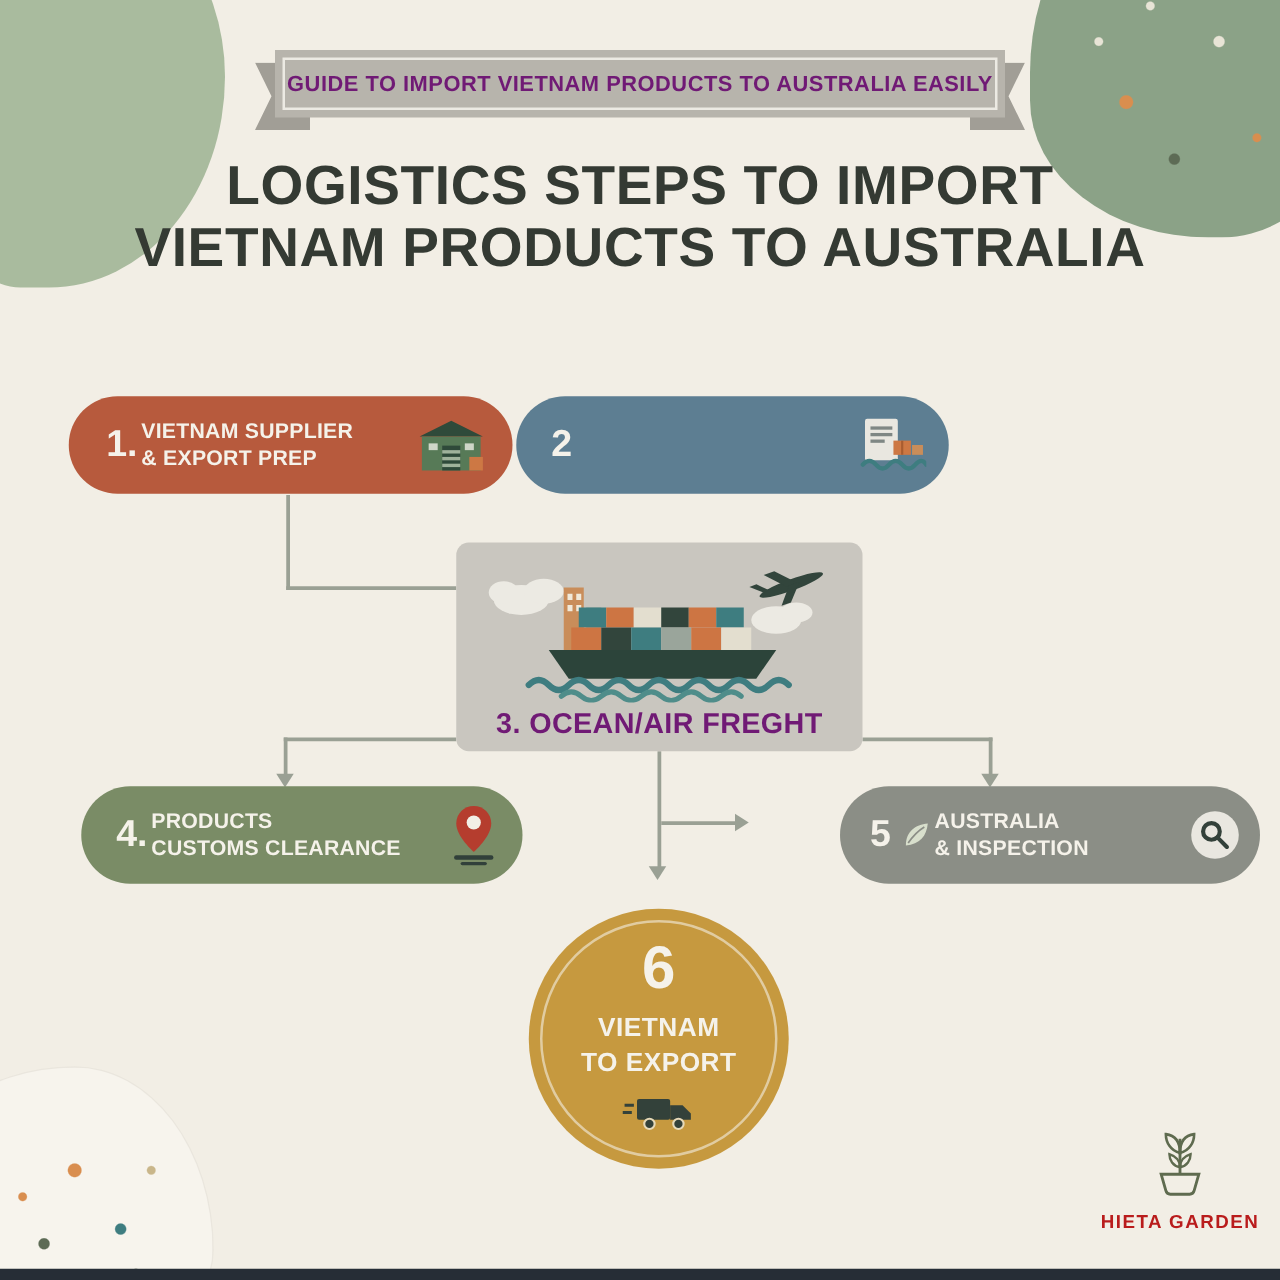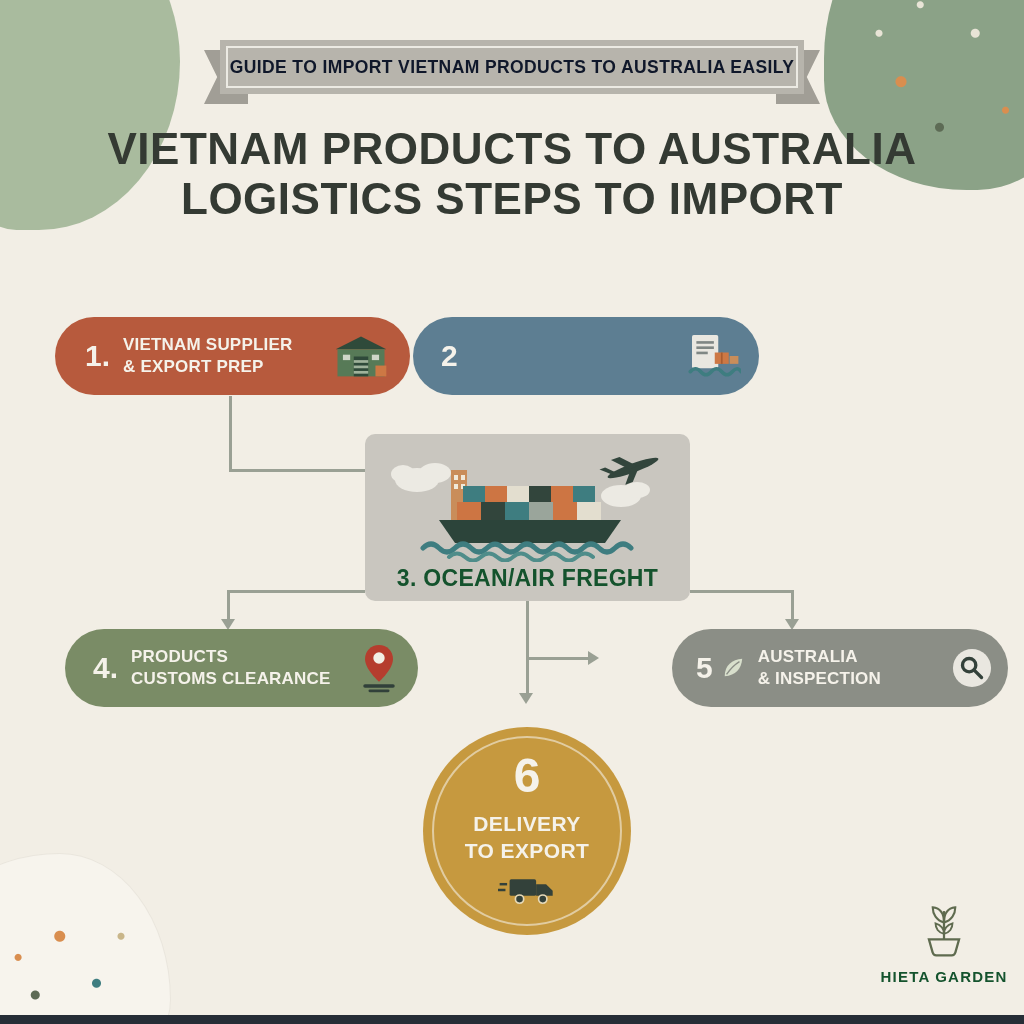--- a/index.html
+++ b/index.html
@@ -58,57 +58,57 @@
   .ribbon-end-right { right:-2px; clip-path:polygon(0 0,100% 0,70% 50%,100% 100%,0 100%); }
   .ribbon-body {
     position:absolute; left:14px; right:14px; top:0; height:54px;
     background:#b7b4ac; display:flex; align-items:center; justify-content:center;
   }
   .ribbon-body::before {
     content:""; position:absolute; inset:6px;
     border:2px solid rgba(246,243,236,0.85); pointer-events:none;
   }
   .ribbon-text {
-    font-size:17.5px; font-weight:700; color:#0f172a; letter-spacing:0.4px;
+    font-size:17.5px; font-weight:700; color:#701a75; letter-spacing:0.4px;
     white-space:nowrap;
   }
 
   
   .title {
     position:absolute; left:0; top:124px; width:100%; z-index:2;
     text-align:center; color:#343a33; font-weight:800;
     font-size:44px; line-height:50px; letter-spacing:0.5px; margin:0;
   }
   .title span { display:block; }
 
   
   .pill {
     position:absolute; height:78px; border-radius:42px; z-index:2;
     display:flex; align-items:center; color:#f5f2ea;
   }
   .pill .num { font-size:30px; font-weight:800; flex:0 0 auto; }
-  .pill .label { font-size:17px; font-weight:700; line-height:1.3; letter-spacing:0.2px; margin-left:13px; }
+  .pill .label { font-size:17px; font-weight:700; line-height:1.3; letter-spacing:0.2px; margin-left:3px; }
   .pill .spacer { flex:1 1 auto; }
   .pill .icon { flex:0 0 auto; display:flex; align-items:center; }
 
   .step1 { left:55px;  top:317px; width:305px; background:#b75a3d; padding:0 20px 0 30px; }
   .step2 { left:413px; top:317px; width:300px; background:#5d7e92; padding:0 18px 0 28px; }
   .step4 { left:65px;  top:629px; width:307px; background:#7a8c66; padding:0 18px 0 28px; }
   .step5 { left:672px; top:629px; width:296px; background:#8b8e86; padding:0 16px 0 24px; }
   .step5 .leaf { margin-left:8px; display:flex; align-items:center; }
 
   
   .box3 {
     position:absolute; left:365px; top:434px; width:325px; height:167px;
     background:#c9c6bf; border-radius:10px; z-index:2;
   }
   .box3 svg { position:absolute; left:0; top:6px; }
   .box3-label {
     position:absolute; bottom:9px; width:100%; text-align:center;
-    font-size:23px; font-weight:800; color:#14532d; letter-spacing:0.3px;
+    font-size:23px; font-weight:800; color:#701a75; letter-spacing:0.3px;
   }
 
   
   .step6 {
     position:absolute; left:423px; top:727px; width:208px; height:208px;
     background:#c6993f; border-radius:50%; z-index:2;
     display:flex; flex-direction:column; align-items:center; justify-content:center;
     color:#f5f2ea; text-align:center;
   }
   .step6::before {
@@ -135,42 +135,42 @@
   .e3h  { left:690px; top:590px; width:104px; height:3px; }
   .e3v  { left:791px; top:590px; width:3px; height:32px; }
   .e3hd { left:785px; top:619px; }
   .c4v  { left:526px; top:601px; width:3px; height:95px; }
   .c4hd { left:519px; top:693px; }
   .c5   { left:529px; top:657px; width:62px; height:3px; }
   .c5hd { left:588px; top:651px; }
 
   
   .logo { position:absolute; left:874px; top:896px; width:140px; text-align:center; z-index:2; }
-  .logo-text { display:block; margin-top:2px; font-size:15px; font-weight:700; color:#14532d; letter-spacing:1.2px; }
+  .logo-text { display:block; margin-top:2px; font-size:15px; font-weight:700; color:#b91c1c; letter-spacing:1.2px; }
 </style>
 </head>
 <body>
 
 <div class="canvas">
 
   <div class="blob blob-tl"></div>
   <div class="blob blob-tr"></div>
   <div class="blob blob-bl"></div>
 
   <div class="ribbon">
     <div class="ribbon-end ribbon-end-left"></div>
     <div class="ribbon-end ribbon-end-right"></div>
     <div class="ribbon-body">
       <span class="ribbon-text">GUIDE TO IMPORT VIETNAM PRODUCTS TO AUSTRALIA EASILY</span>
     </div>
   </div>
 
   <h1 class="title">
+    <span>LOGISTICS STEPS TO IMPORT</span>
     <span>VIETNAM PRODUCTS TO AUSTRALIA</span>
-    <span>LOGISTICS STEPS TO IMPORT</span>
   </h1>
 
   <div class="pill step1">
     <span class="num">1.</span>
     <span class="label">
       <span>VIETNAM SUPPLIER</span><br>
       <span>&amp; EXPORT PREP</span>
     </span>
     <span class="spacer"></span>
     <span class="icon">
@@ -306,21 +306,21 @@
         <circle cx="21" cy="21" r="20" fill="#e9e7e0"></circle>
         <circle cx="18" cy="18" r="7" fill="none" stroke="#33413a" stroke-width="3.5"></circle>
         <line x1="23" y1="23" x2="31" y2="31" stroke="#33413a" stroke-width="3.5" stroke-linecap="round"></line>
       </svg>
     </span>
   </div>
 
   <div class="step6">
     <div class="num6">6</div>
     <div class="l">
-      <span>DELIVERY</span><br>
+      <span>VIETNAM</span><br>
       <span>TO EXPORT</span>
     </div>
     <div class="truck">
       <svg viewBox="0 0 70 38" width="58" height="32">
         <line x1="2" y1="12" x2="11" y2="12" stroke="#33413a" stroke-width="3"></line>
         <line x1="0" y1="19" x2="9" y2="19" stroke="#33413a" stroke-width="3"></line>
         <rect x="14" y="6" width="32" height="20" rx="2" fill="#33413a"></rect>
         <path d="M46 12 h12 l8 8 v6 h-20 z" fill="#33413a"></path>
         <circle cx="26" cy="30" r="5" fill="#33413a" stroke="#e6d9b8" stroke-width="2"></circle>
         <circle cx="54" cy="30" r="5" fill="#33413a" stroke="#e6d9b8" stroke-width="2"></circle>

